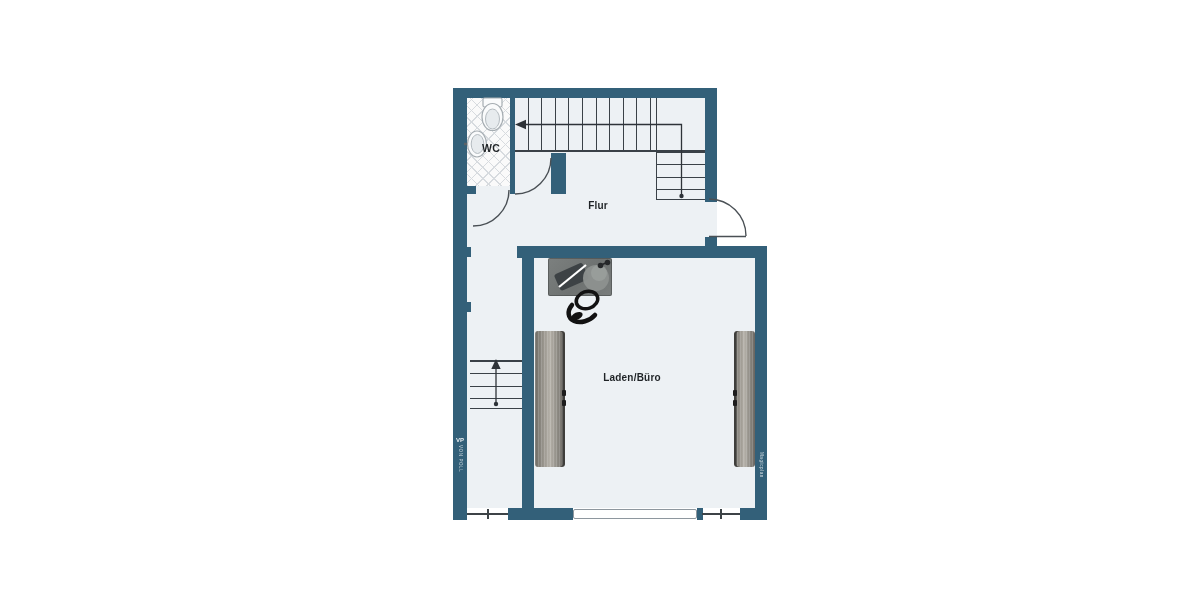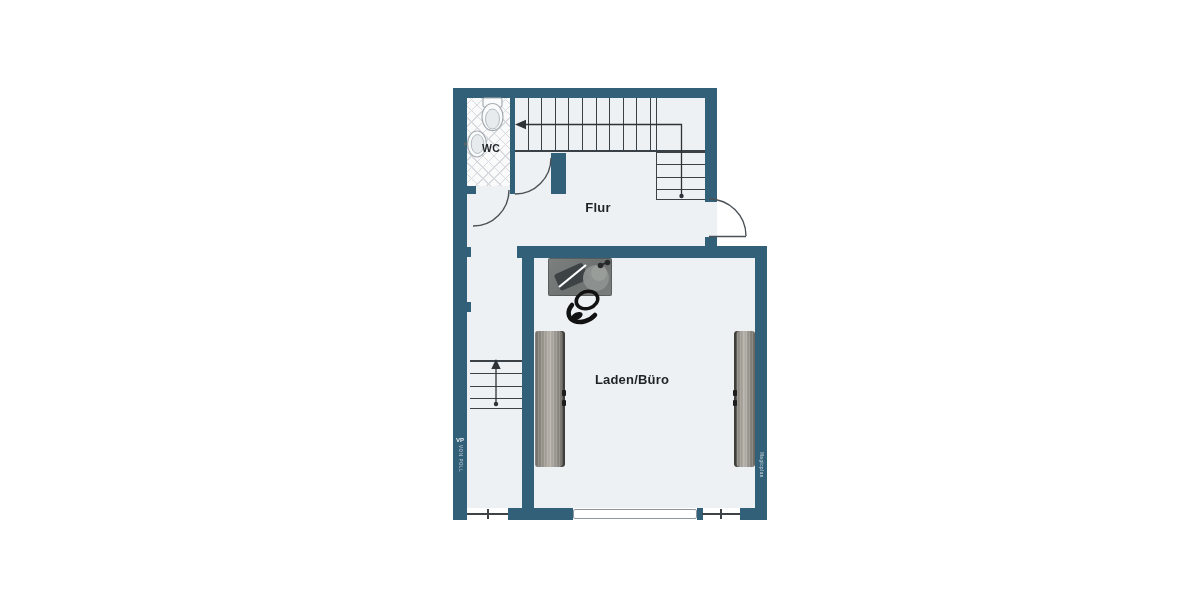--- a/index.html
+++ b/index.html
@@ -22,21 +22,21 @@
     border-right:1.5px solid #3a4147;
   }
   .stair-h{ 
     position:absolute;box-sizing:border-box;
     background-image:repeating-linear-gradient(to bottom,#3a4147 0 1px,transparent 1px 12.3px);
   }
   .edge{position:absolute;background:#3a4147;}
   .win-frame{position:absolute;box-sizing:border-box;background:#fff;border:1px solid #8e979e;border-radius:2px;}
   .win-line{position:absolute;background:#3d4347;}
   .room-label{
-    position:absolute;color:#1f2326;font-weight:bold;font-size:13px;text-align:center;
+    position:absolute;color:#1f2326;font-weight:bold;font-size:10px;text-align:center;
     letter-spacing:.2px;
   }
   .desk{
     position:absolute;box-sizing:border-box;border-radius:2px;
     background:linear-gradient(135deg,#7c807f,#6e7271 55%,#7a7e7d);
     box-shadow:inset 0 0 0 1px rgba(40,44,44,.35);
   }
   .shelf{
     position:absolute;box-sizing:border-box;border-radius:3px;
     background-image:

